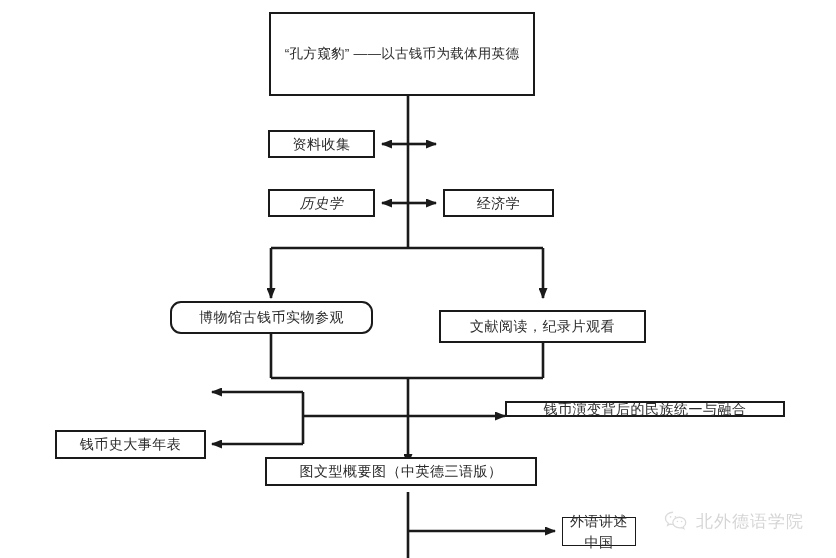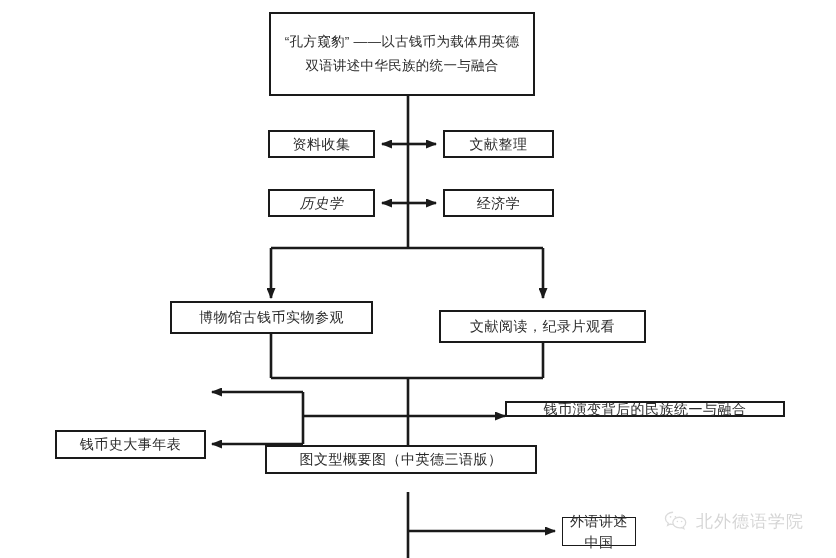--- a/index.html
+++ b/index.html
@@ -108,42 +108,40 @@
       <path d="M303,444 L212,444" marker-end="url(#arrow)"></path>
 
       <path d="M408,492 L408,558"></path>
       <path d="M408,531 L555,531" marker-end="url(#arrow)"></path>
     </g>
   </svg>
 
   <div class="node title-node" style="left:269px; top:12px; width:266px; height:84px;">
     <span>
       <span>“孔方窥豹” ——以古钱币为载体用英德</span><br>
-      <span>双语讲述中华民族的统一与融合</span>
     </span>
   </div>
 
   <div class="node" style="left:268px; top:130px; width:107px; height:28px;">资料收集</div>
 
-  <div class="node" style="left:443px; top:130px; width:111px; height:28px;">文献整理</div>
 
   <div class="node" style="left:268px; top:189px; width:107px; height:28px;font-style:italic;">历史学</div>
 
   <div class="node" style="left:443px; top:189px; width:111px; height:28px;">经济学</div>
 
-  <div class="node" style="left:170px; top:301px; width:203px; height:33px;">博物馆古钱币实物参观</div>
+  <div class="node" style="left:170px; top:301px; width:203px; height:33px;border-radius:11px;">博物馆古钱币实物参观</div>
 
   <div class="node" style="left:439px; top:310px; width:207px; height:33px;">文献阅读，纪录片观看</div>
 
 
   <div class="node" style="left:55px; top:430px; width:151px; height:29px;">钱币史大事年表</div>
 
   <div class="node" style="left:505px; top:401px; width:280px; height:16px;">钱币演变背后的民族统一与融合</div>
 
-  <div class="node" style="left:265px; top:445px; width:272px; height:29px;">图文型概要图（中英德三语版）</div>
+  <div class="node" style="left:265px; top:457px; width:272px; height:29px;">图文型概要图（中英德三语版）</div>
 
   <div class="node thin" style="left:562px; top:517px; width:74px; height:29px;">外语讲述中国</div>
 
   <div class="watermark" style="left:663px; top:508px;">
     <svg class="wm-icon" viewBox="0 0 32 32" xmlns="http://www.w3.org/2000/svg">
       <g fill="none" stroke="#d8d8d8" stroke-width="1.6">
         <path d="M12.4 5.2C7.2 5.2 3 8.6 3 12.8c0 2.4 1.4 4.5 3.5 5.9L5.7 21.4l3.3-1.7c1 .3 2.2.5 3.4.5 0.4 0 0.8 0 1.2-.05"></path>
         <path d="M20.2 11.4c-4.5 0-8.1 2.9-8.1 6.5s3.6 6.5 8.1 6.5c0.9 0 1.8-.12 2.6-.35l2.9 1.5-.7-2.4c1.8-1.2 3-3 3-5.25 0-3.6-3.6-6.5-7.8-6.5z"></path>
       </g>
       <g fill="#d8d8d8">

